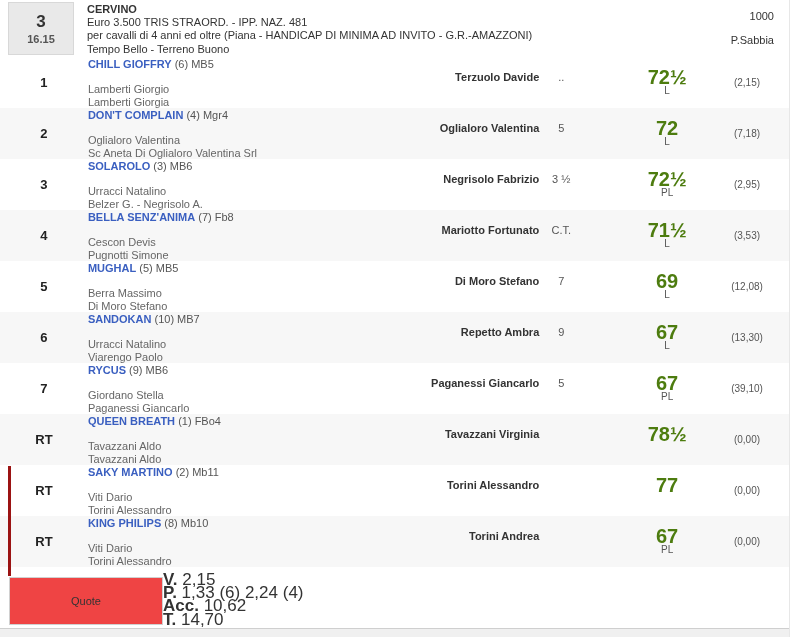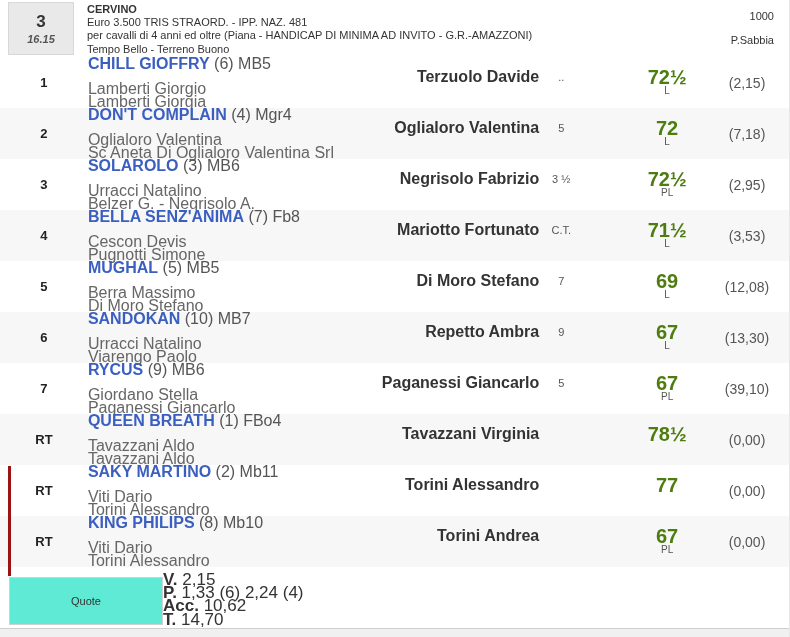--- a/index.html
+++ b/index.html
@@ -5,45 +5,45 @@
   * { margin:0; padding:0; box-sizing:border-box; }
   html,body { width:790px; height:637px; overflow:hidden; }
   body { font-family:"Liberation Sans", sans-serif; background:#fff; }
   .sheet { position:relative; width:790px; height:637px; background:#fff; border-right:1px solid #e7e7e7; }
 
   
   .header-row { display:flex; height:57px; }
   .race-box { width:66px; height:53px; margin:2px 0 0 8px; background:#e9e9e9; border:1px solid #d8d8d8;
               display:flex; flex-direction:column; align-items:center; justify-content:center; gap:4px; }
   .race-num { font-size:17px; font-weight:bold; color:#333; line-height:17px; }
-  .race-time { font-size:11px; font-weight:bold; color:#555; line-height:11px;font-style:italic; }
+  .race-time { font-size:11px; font-weight:bold; color:#555; line-height:11px; }
   .race-info { margin-left:13px; padding-top:3px; font-size:11px; color:#333; line-height:13.2px; white-space:nowrap; }
   .race-name { font-weight:bold; }
   .race-meta { margin-left:auto; text-align:right; padding:10px 15px 0 0; font-size:11px; font-weight:normal; color:#333; }
   .race-surface { margin-top:12px; }
 
   
   .row { display:flex; height:51px; position:relative; }
   #rows .row:nth-child(even) { background:#f7f7f7; }
   .col-pos { width:88px; display:flex; align-items:center; justify-content:center;
              font-size:13px; font-weight:bold; color:#222; }
-  .col-horse { width:452px; padding-top:1px; font-size:16px; line-height:12.6px; color:#666; white-space:nowrap; }
+  .col-horse { width:452px; padding-top:1px; font-size:11px; line-height:12.6px; color:#666; white-space:nowrap; }
   .horse-name { color:var(--horse-link,#3a5fc0); font-weight:bold; cursor:pointer; }
   .horse-code { color:#555; }
   .driver { color:#333; font-weight:bold;text-align:right; }
   .col-gap { width:44px; padding-top:14px; text-align:center; font-size:11px; color:#555; }
   .col-rating { width:120px; margin-left:24px; display:flex; flex-direction:column; align-items:center; justify-content:center; }
   .rating { font-size:20px; font-weight:bold; color:#4d7c0f; line-height:16px; }
   .rating-note { font-size:10px; color:#555; line-height:12px; min-height:12px; }
   .col-odds { width:62px; padding-right:22px; display:flex; align-items:center; justify-content:center;
-              font-size:14px; color:#555; white-space:nowrap; }
+              font-size:10px; color:#555; white-space:nowrap; }
 
   
   .quote-row { display:flex; height:61px; }
-  .quote-box { width:154px; height:48px; margin:10px 0 0 9px; background:#5eead4; border:1px solid #d0d0d0;
+  .quote-box { width:154px; height:48px; margin:10px 0 0 9px; background:#ef4444; border:1px solid #d0d0d0;
                display:flex; align-items:center; justify-content:center; font-size:11px; color:#333; }
   .quote-lines { padding-top:6px; font-size:17px; color:#333; line-height:13.2px; }
   .quote-line b { font-weight:bold; }
 
   .bottom-strip { height:9px; background:#f0f0f0; border-top:1px solid #cfcfcf; }
   .red-marker { position:absolute; left:8px; top:466px; width:3px; height:110px; background:var(--red-marker,#9b1313); }
 </style>
 </head>
 <body>
 

